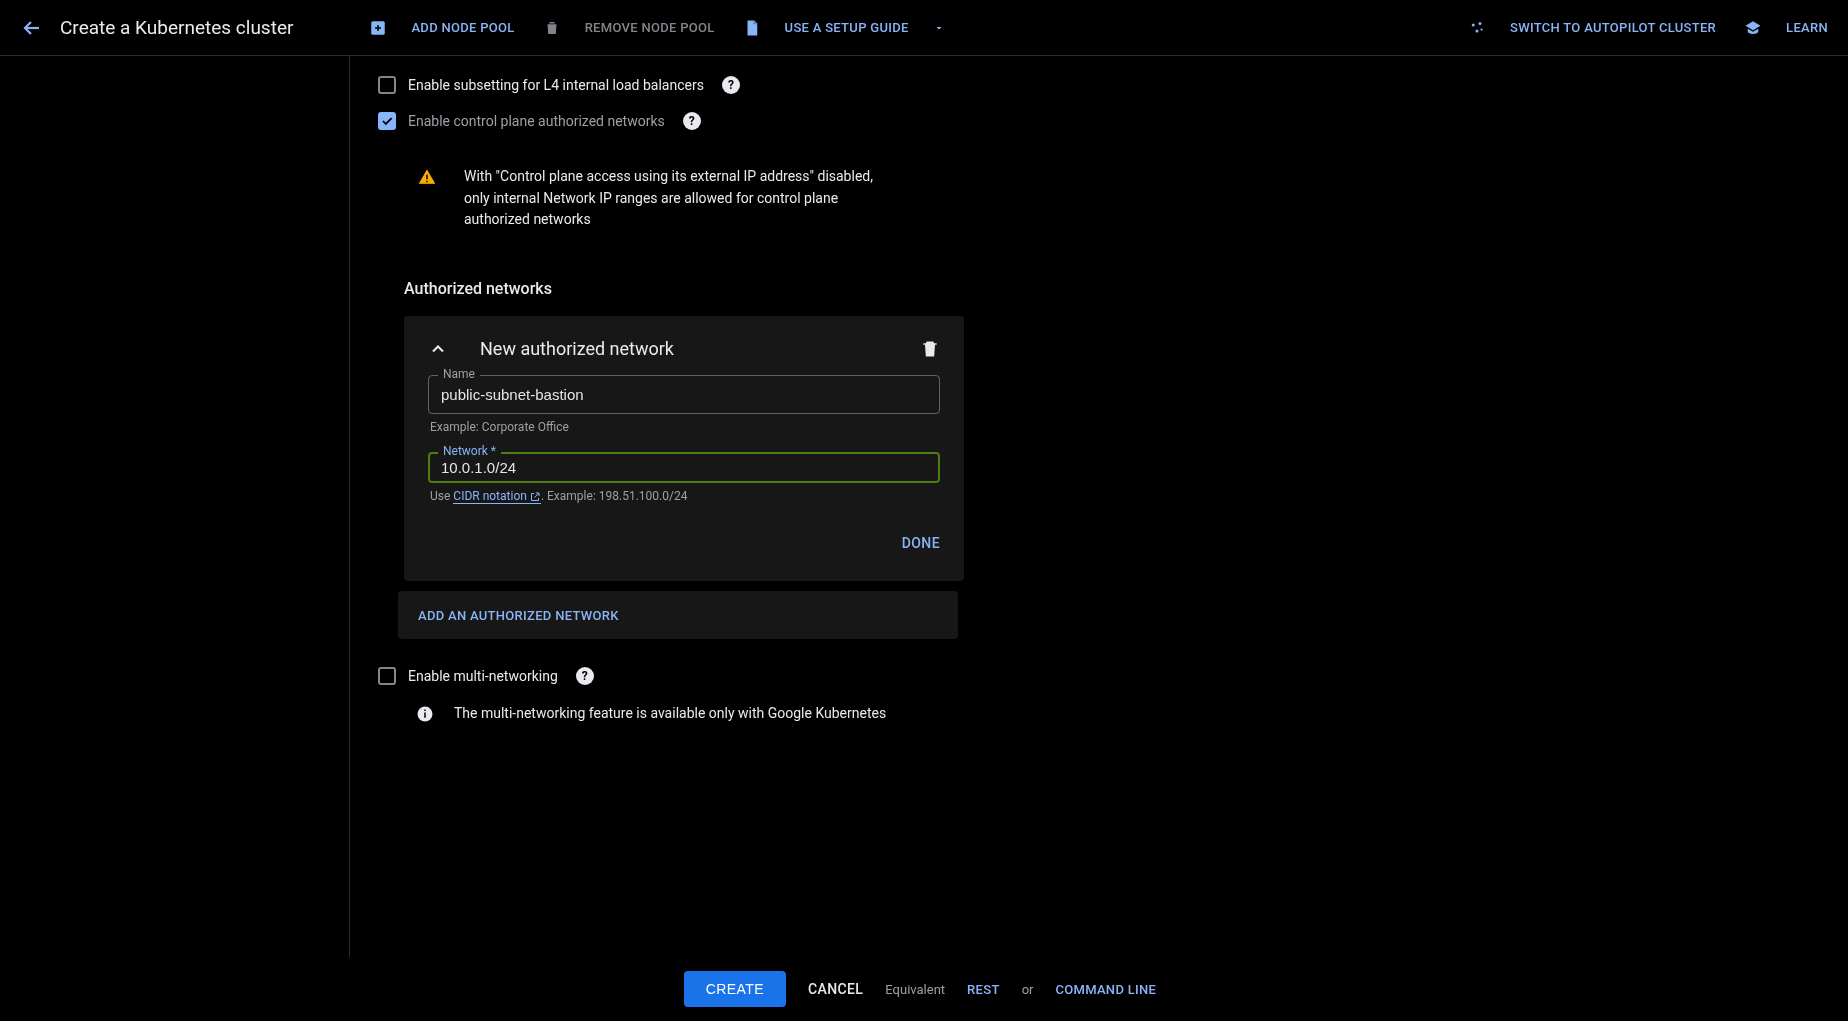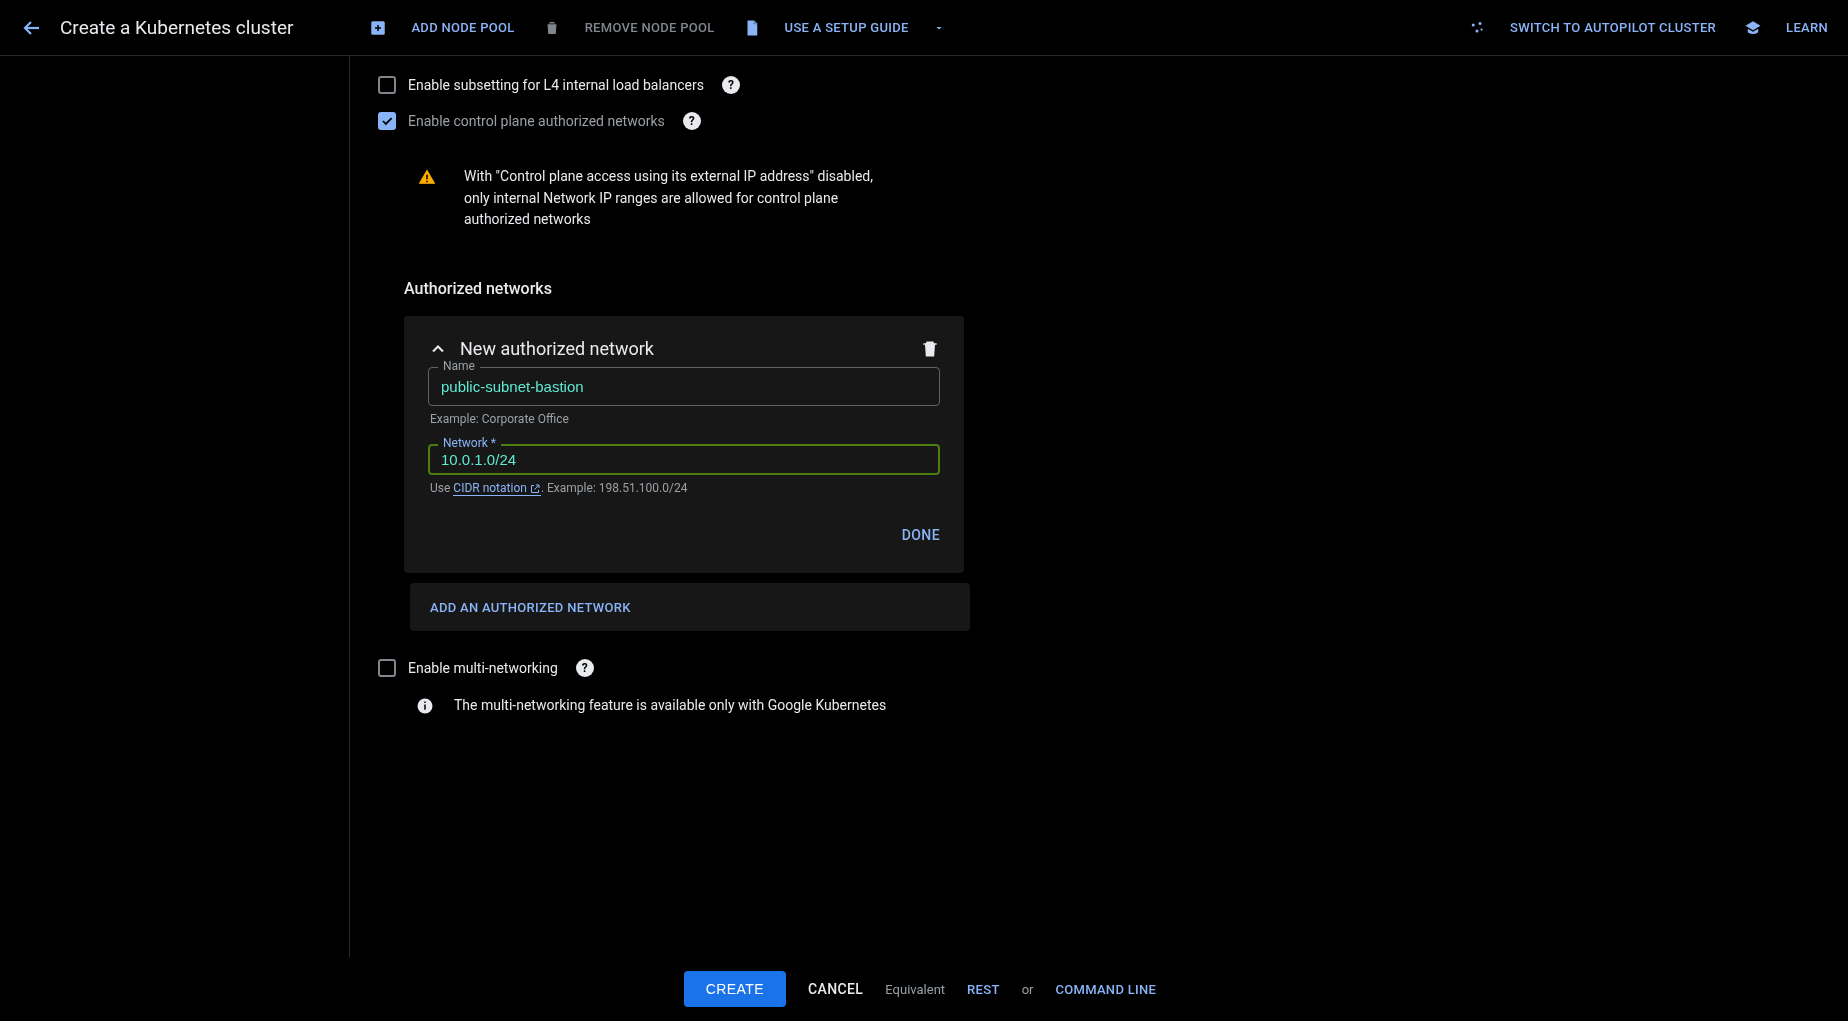--- a/index.html
+++ b/index.html
@@ -43,41 +43,41 @@
   .help { width:18px; height:18px; border-radius:50%; background:#e8eaed; color:#000; display:inline-flex; align-items:center; justify-content:center; font-size:12px; font-weight:700; margin-left:6px; }
 
   .warn-box { display:flex; gap:28px; padding:18px 20px 18px 40px; margin-top:4px; margin-bottom:28px; width:560px;}
   .warn-ico { color:#f9ab00; margin-top:2px; }
   .warn-text { color:#e8eaed; line-height:1.55; font-size:14px; max-width:420px; }
 
   .section-title { color:#e8eaed; font-size:16px; font-weight:500; margin: 30px 0 18px 26px; }
 
   .card { width:560px; background:#171717; border-radius:4px; padding:22px 0 10px; margin-left:26px; }
   .card-inner { padding: 0 24px; }
-  .card-head { display:flex; align-items:center; gap:12px; margin-bottom:8px; }
+  .card-head { display:flex; align-items:center; gap:32px; margin-bottom:16px; }
   .chev { cursor:pointer; color:#e8eaed; display:flex; }
   .card-title { font-size:18px; font-weight:400; flex:1; color:#e8eaed; }
   .trash { cursor:pointer; color:#e8eaed; display:flex; }
 
   .field { position:relative; margin-bottom:6px; }
   .field .fld-label { position:absolute; top:-8px; left:10px; background:#171717; padding:0 5px; font-size:12px; color:#9aa0a6; }
   .field.focused .fld-label { color:#8ab4f8; }
   .field input {
     width:100%; background:transparent; border:1px solid #5f6368; border-radius:4px;
-    color:#5eead4; font-size:15px; padding:10px 12px; outline:none;
+    color:#e5e5e5; font-size:15px; padding:10px 12px; outline:none;
   }
   .field.focused input { border:2px solid #4d7c0f; padding:5px 11px; }
   .hint { color:#9aa0a6; font-size:12px; margin:6px 0 18px 2px; }
   .hint a { color:#8ab4f8; text-decoration:none; border-bottom:1px solid #8ab4f8; }
   .ext-ico { vertical-align:middle; margin-left:2px; }
 
   .card-actions { display:flex; justify-content:flex-end; padding:6px 24px 12px; }
   .done-btn { color:#8ab4f8; font-weight:500; letter-spacing:0.4px; cursor:pointer; font-size:14px; padding:8px 0;}
 
-  .add-bar { width:560px; margin-left:32px; margin-top:10px; background:#171717; border-radius:4px; padding:16px 20px; }
+  .add-bar { width:560px; margin-left:20px; margin-top:10px; background:#171717; border-radius:4px; padding:16px 20px; }
   .add-lbl { color:#8ab4f8; font-weight:500; letter-spacing:0.3px; cursor:pointer; font-size:13px; }
 
   .multi-row { margin-top:28px; }
   .info-row { display:flex; gap:20px; margin:18px 0 0 38px; }
   .info-ico { color:#e8eaed; margin-top:2px; }
   .info-text { color:#e8eaed; line-height:1.55; font-size:14px; max-width:480px; }
 
   .footer {
     position:absolute; bottom:0; left:0; right:8px; height:64px;
     display:flex; align-items:center; justify-content:center; gap:22px;

